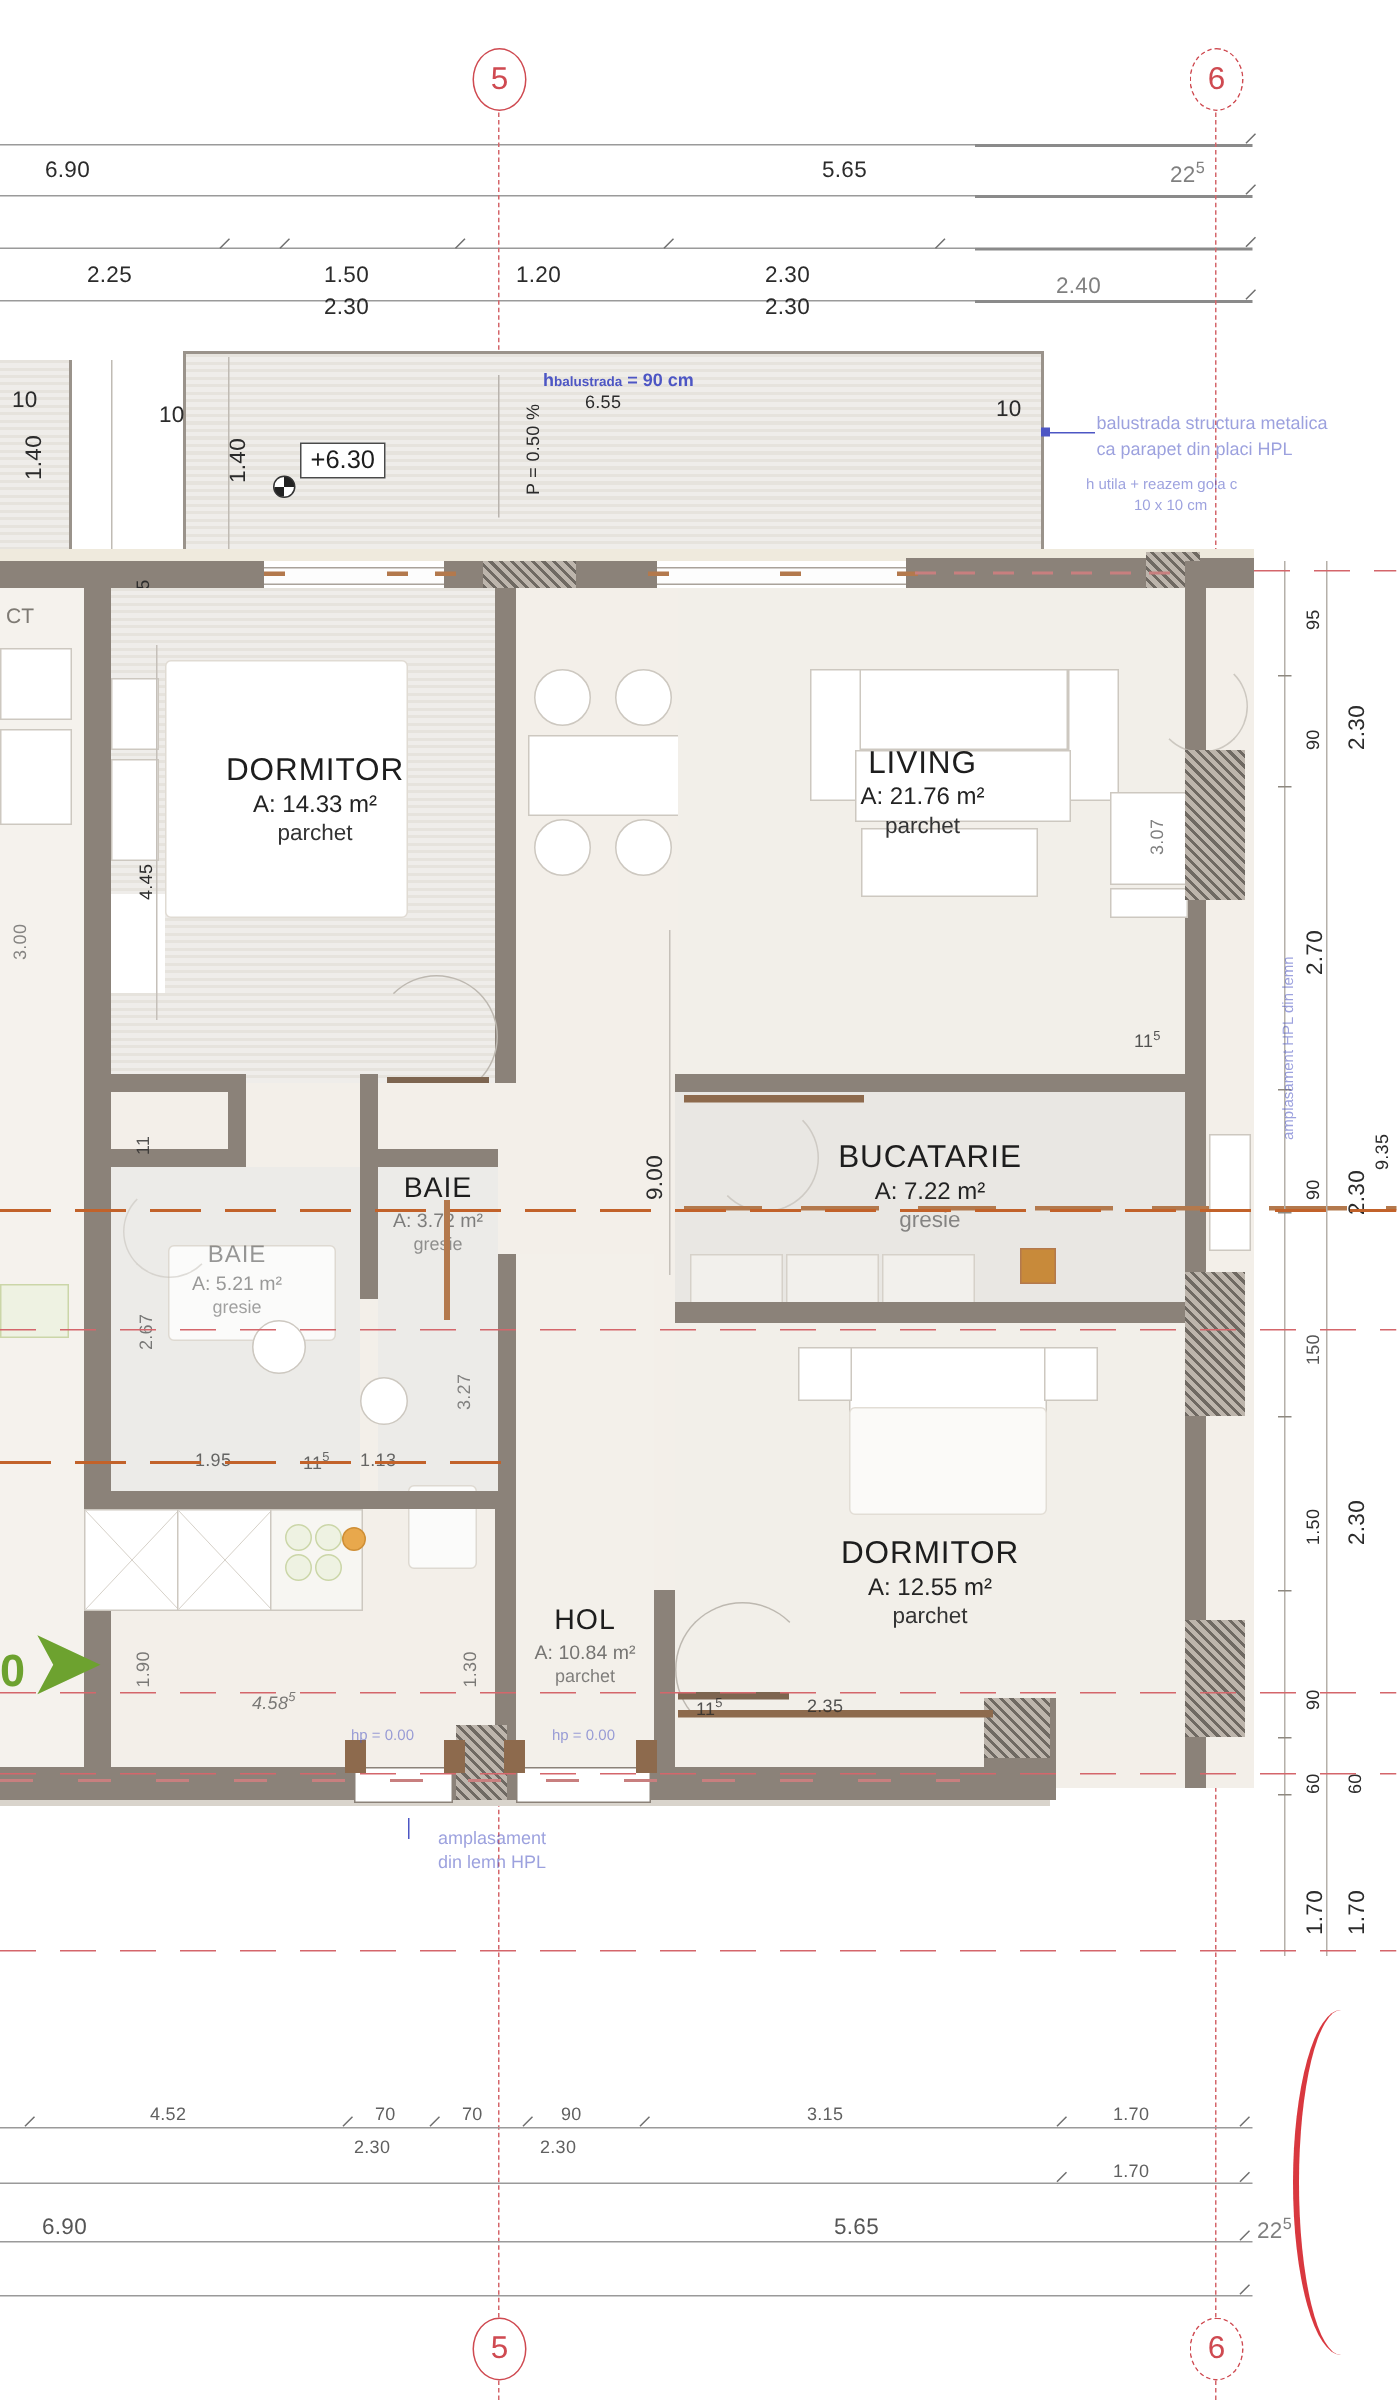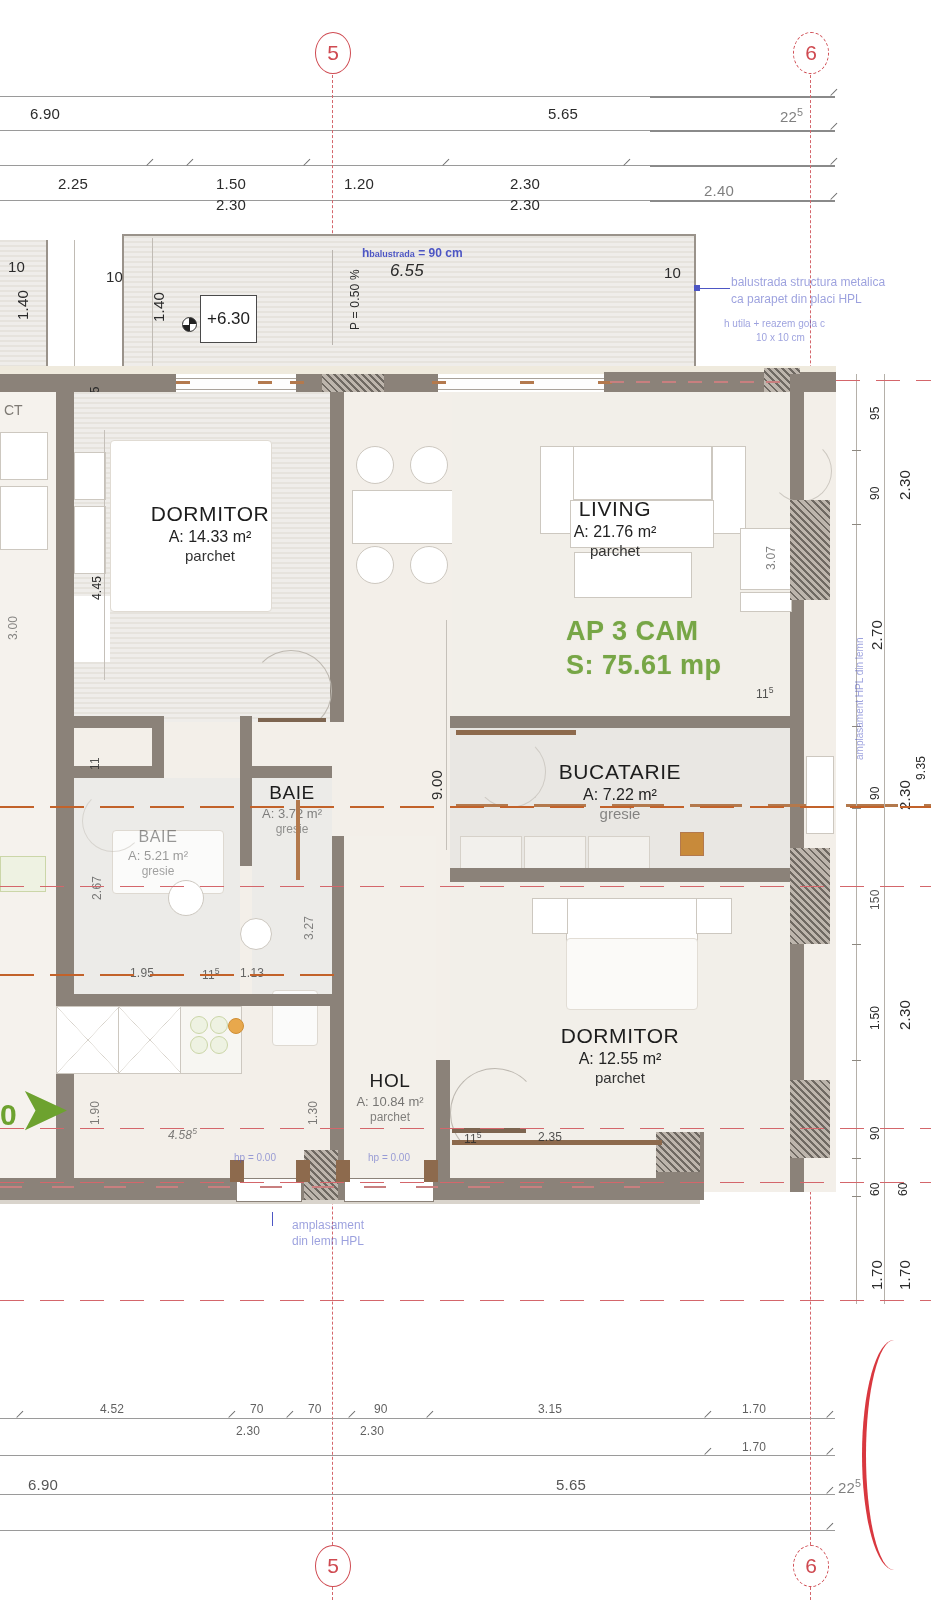--- a/index.html
+++ b/index.html
@@ -80,21 +80,21 @@
   .sill{position:absolute;background:#b3794d;height:3px;}
   .swing{position:absolute;border:1px solid #bdb8b0;border-radius:50%;
          border-right-color:transparent;border-top-color:transparent;}
   .colhatch{position:absolute;
     background:repeating-linear-gradient(45deg,#6f6962 0 2px,#bdb5ac 2px 5px);}
   .win{position:absolute;background:#fdfdfd;border-top:1px solid #a9a29a;border-bottom:1px solid #a9a29a;}
   .redtick{position:absolute;background:#c87f7f;height:2px;}
 
   
   .lvlbox{position:absolute;border:1px solid #4a4a4a;background:#fff;
-          font-size:17px;padding:13px 6px;color:#1d1d1d;}
+          font-size:17px;padding:1px 6px;color:#1d1d1d;}
   .lvlmark{position:absolute;width:13px;height:13px;border:1px solid #333;
            border-radius:50%;
            background:conic-gradient(#222 0 25%,#fff 0 50%,#222 0 75%,#fff 0);}
   .greenarrow{position:absolute;color:#6da22f;font-size:62px;line-height:1;}
   .greenzero{position:absolute;color:#6da22f;font-size:30px;font-weight:bold;}
   .redcurve{position:absolute;border-left:3px solid #d9383f;border-radius:50%;}
   .ct{position:absolute;font-size:14px;color:#7e7a74;}
   .sup{font-size:.72em;vertical-align:super;}
 </style>
 </head>
@@ -146,21 +146,21 @@
   <div class="abs" style="left:122px;top:236px;width:2px;height:132px;background:#9a938b;"></div>
   <div class="abs" style="left:694px;top:236px;width:2px;height:132px;background:#9a938b;"></div>
 
   <div class="room hatch" style="left:0;top:240px;width:48px;height:128px;"></div>
   <div class="abs" style="left:46px;top:240px;width:2px;height:128px;background:#9a938b;"></div>
 
   <div class="bluetxt" style="left:362px;top:246px;font-weight:bold;">
     <span>h</span><span class="tiny" style="position:static;font-size:9px;">balustrada</span>
     <span>= 90 cm</span>
   </div>
-  <div class="dimtxt" style="left:390px;top:261px;font-size:17px;font-style:italic;">6.55</div>
+  <div class="dimtxt" style="left:390px;top:261px;font-size:12px;">6.55</div>
 
 
   <div class="dimtxt vert sm" style="left:348px;top:330px;">P = 0.50 %</div>
   <div class="dimline v" style="left:332px;top:250px;height:95px;width:1px;background:#b9b4ae;"></div>
 
   <div class="lvlbox" style="left:200px;top:295px;">+6.30</div>
   <div class="lvlmark" style="left:182px;top:317px;"></div>
 
   <div class="dimtxt" style="left:8px;top:258px;">10</div>
   <div class="dimtxt" style="left:106px;top:268px;">10</div>
@@ -250,24 +250,20 @@
   <div class="furn" style="left:740px;top:528px;width:50px;height:60px;"></div>
   <div class="furn" style="left:740px;top:592px;width:50px;height:18px;"></div>
   <div class="rlabel" style="left:530px;top:497px;width:170px;">
     <div class="nm">LIVING</div>
     <div class="ar">A: 21.76 m²</div>
     <div class="fin">parchet</div>
   </div>
   <div class="dimtxt vert sm" style="left:764px;top:570px;opacity:.6;">3.07</div>
   <div class="swing" style="left:770px;top:440px;width:60px;height:60px;transform:rotate(-90deg);opacity:.7;"></div>
 
-  <div class="apstamp" style="left:566px;top:616px;">
-    <div class="l1">AP 3 CAM</div>
-    <div class="l2">S: 75.61 mp</div>
-  </div>
 
   <div class="wall" style="left:450px;top:716px;width:344px;height:12px;"></div>
   <div class="wall" style="left:74px;top:716px;width:78px;height:12px;"></div>
   <div class="wall" style="left:152px;top:716px;width:12px;height:62px;"></div>
   <div class="wall" style="left:240px;top:716px;width:12px;height:150px;"></div>
   <div class="wall" style="left:74px;top:766px;width:90px;height:12px;"></div>
   <div class="wall" style="left:240px;top:766px;width:92px;height:12px;"></div>
 
   <div class="room tile" style="left:450px;top:728px;width:340px;height:140px;background:#e9e7e3;"></div>
   <div class="sill" style="left:456px;top:730px;width:120px;height:5px;background:#8d6a4d;"></div>

